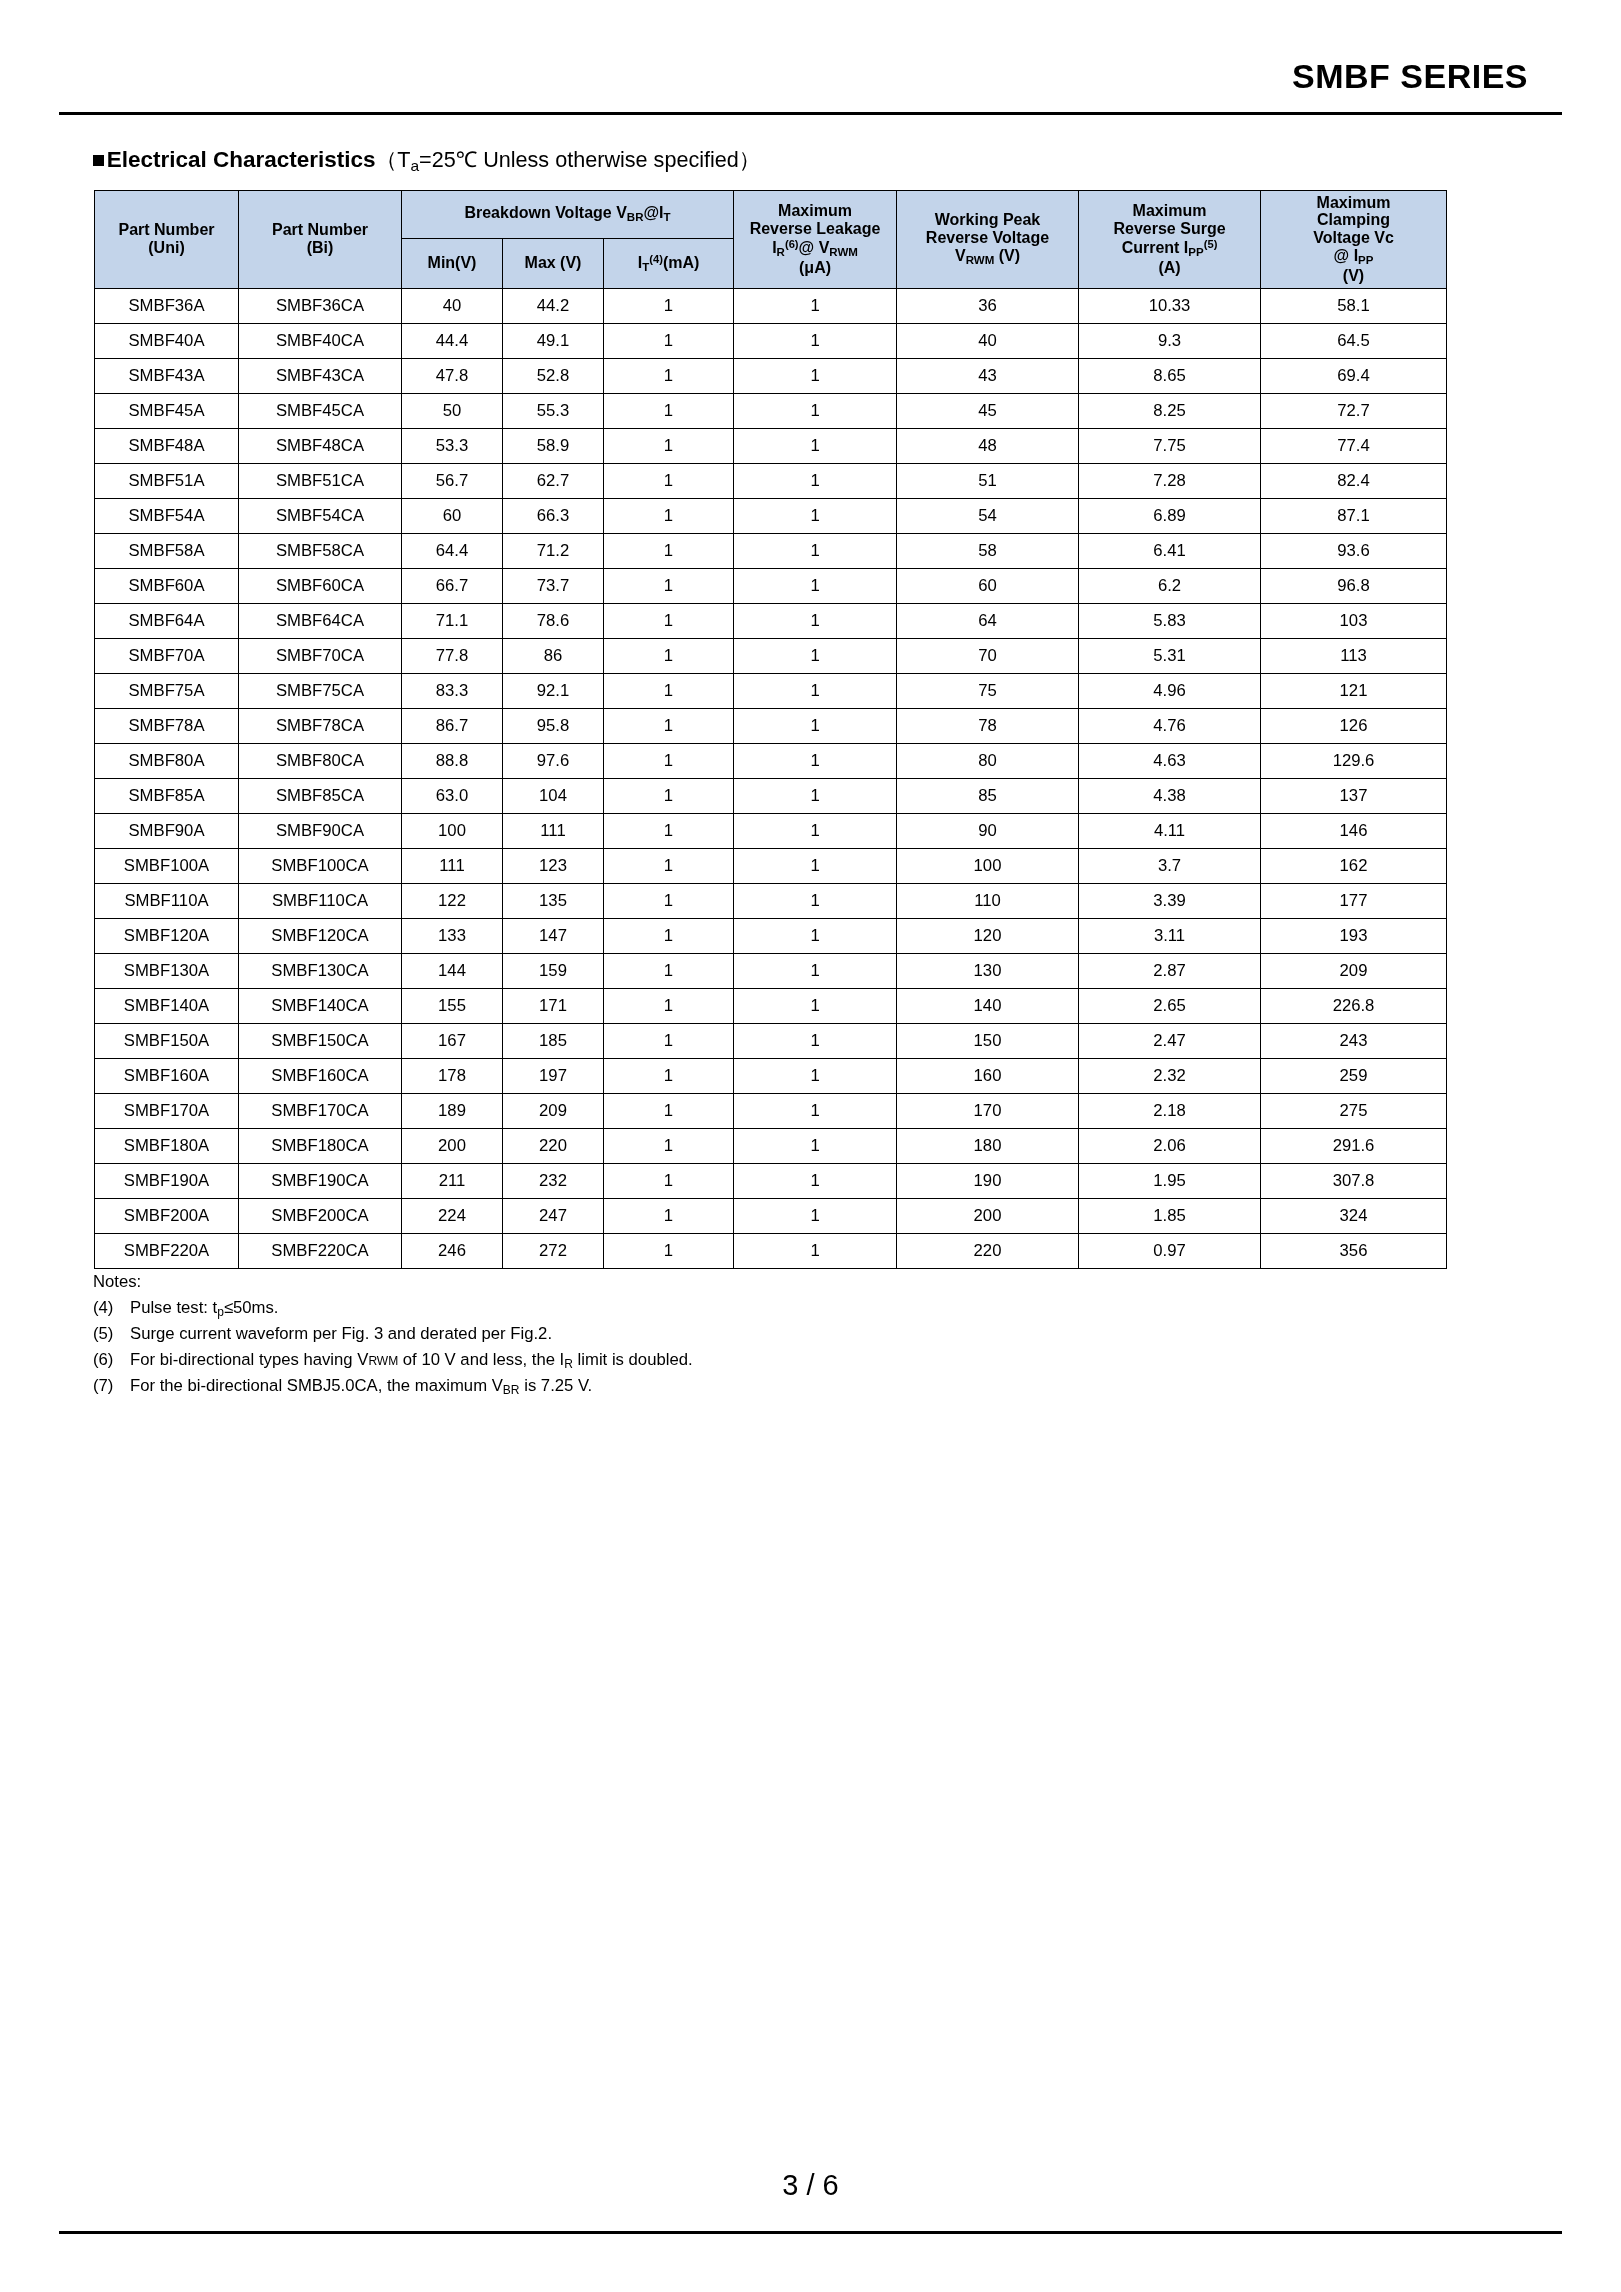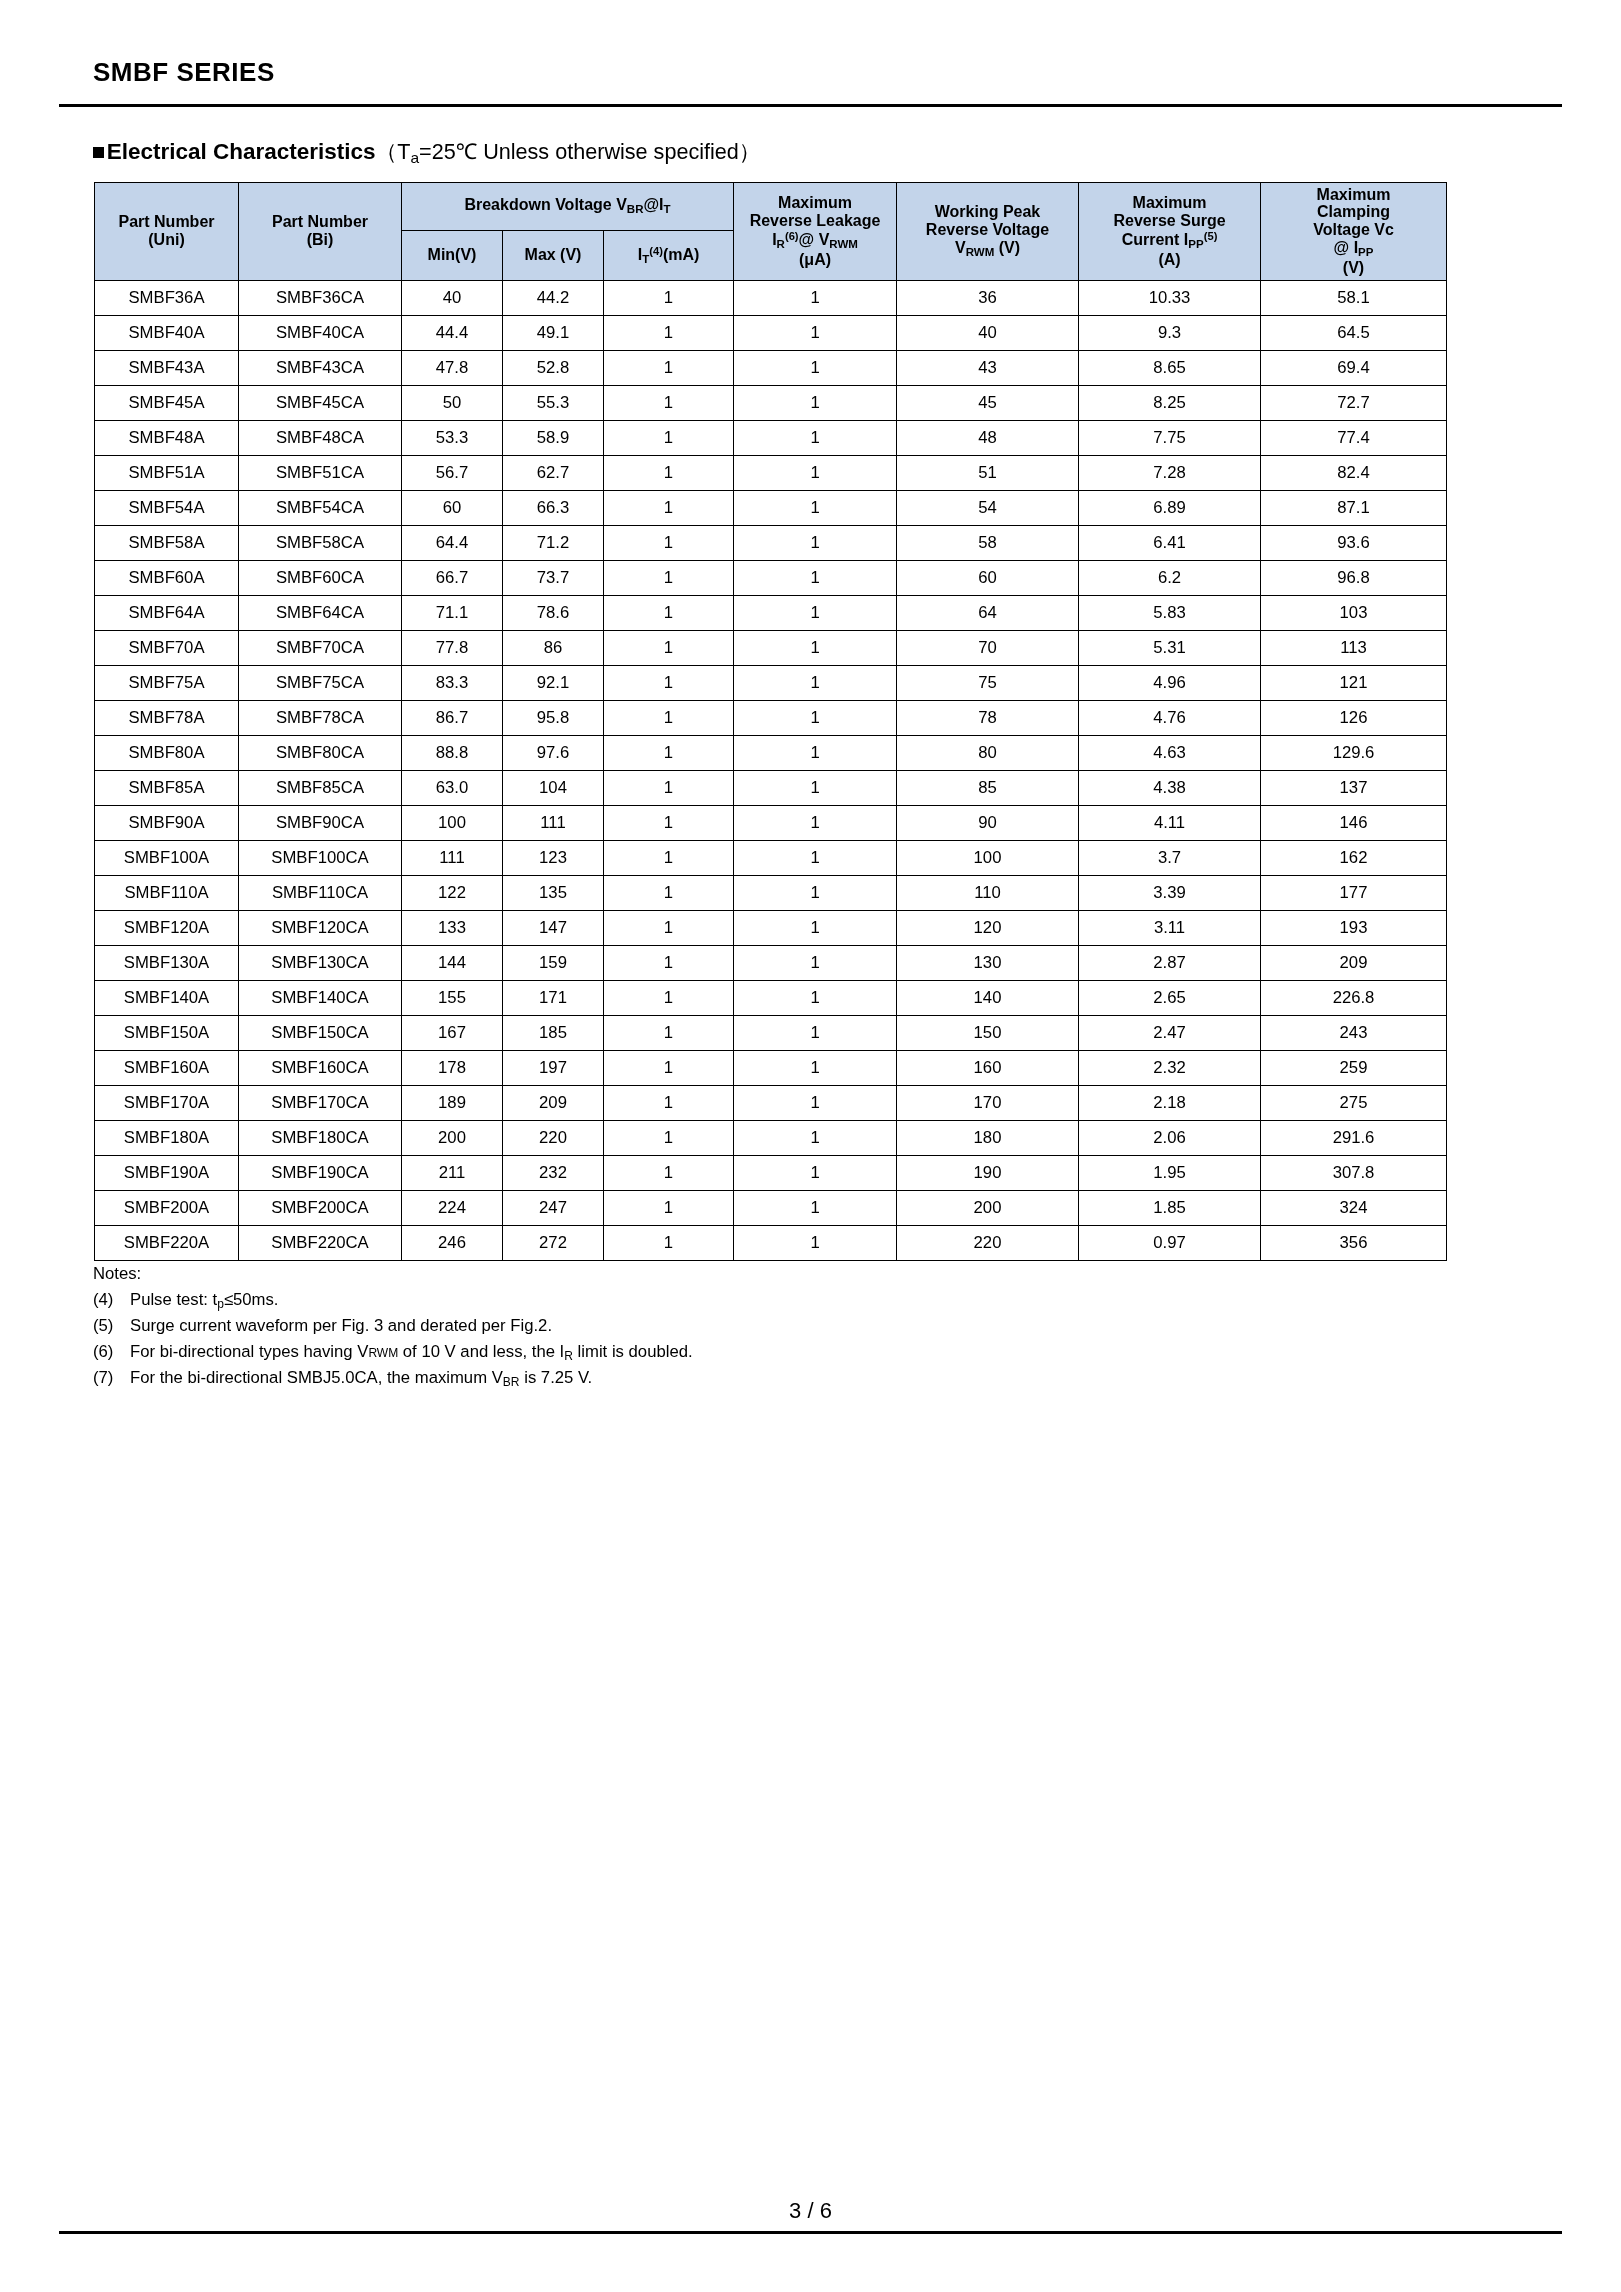--- a/index.html
+++ b/index.html
@@ -19,22 +19,22 @@
     position: absolute;
     left: 0; top: 0;
     width: 1621px;
     height: 2293px;
     box-sizing: border-box;
     padding: 0 93px;
   }
 
   
   .doc-title {
-    text-align: left;
-    font-size: 26px;
+    text-align: right;
+    font-size: 34px;
     font-weight: bold;
     letter-spacing: 0.5px;
     padding-top: 57px;
     padding-bottom: 15.7px;
   }
   .header-rule {
     border-top: 3.9px solid #000;
     margin: 0 -34px 0 -34px;
   }
 
@@ -116,22 +116,22 @@
   .footer {
     position: absolute;
     left: 0;
     right: 0;
     bottom: 0;
     padding: 0 59px;
     box-sizing: border-box;
   }
   .page-num {
     text-align: center;
-    font-size: 22px;
-    padding-bottom: 7px;
+    font-size: 29px;
+    padding-bottom: 29px;
   }
   .footer-rule {
     border-top: 3.9px solid #000;
     margin-bottom: 59px;
   }
 </style>
 </head>
 <body>
 
 <div class="page">

